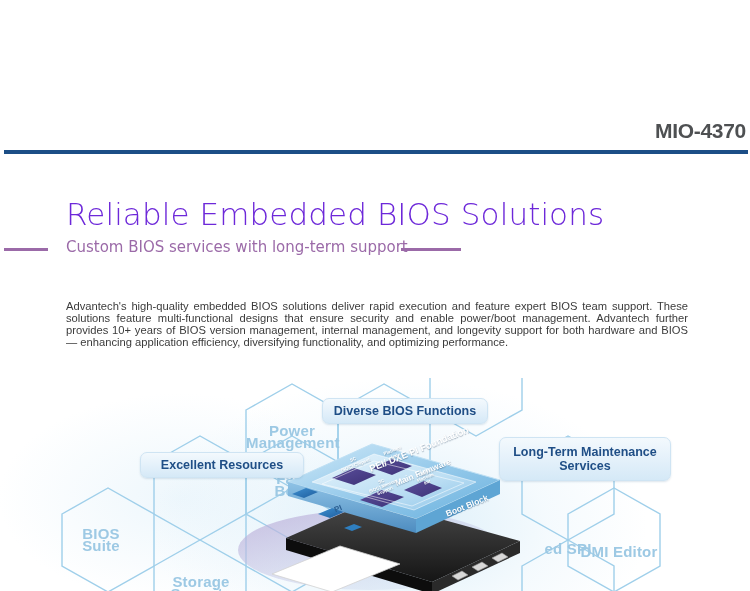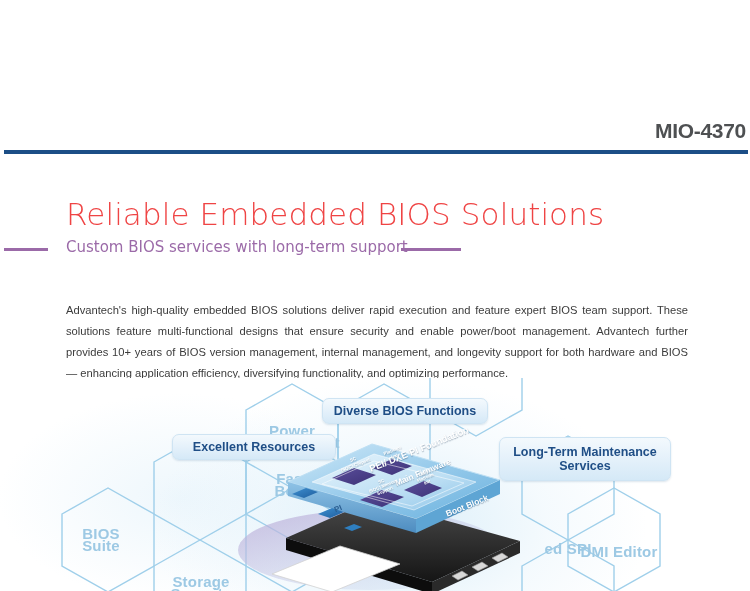--- a/index.html
+++ b/index.html
@@ -53,21 +53,21 @@
     top: 196px;
     width: 750px;
   }
   #page-title {
     position: absolute;
     left: 66px;
     top: 0px;
     font-size: 31px;
     font-weight: 300;
     letter-spacing: 0.1px;
-    color: #ef4444;
+    color: #6d28d9;
     white-space: nowrap;
     font-family: "DejaVu Sans", sans-serif;
   }
   #subtitle-row {
     position: absolute;
     left: 0;
     top: 42px;
     width: 750px;
     height: 22px;
   }
@@ -96,21 +96,21 @@
     font-family: "DejaVu Sans", sans-serif;
   }
 
   
   #body-copy {
     position: absolute;
     left: 66px;
     top: 289px;
     width: 622px;
     font-size: 11.2px;
-    line-height: 21px;
+    line-height: 12px;
     color: #3b3b3b;
     text-align: justify;
     font-family: "Liberation Sans", sans-serif;
   }
 
   
   #diagram {
     position: absolute;
     left: 0;
     top: 378px;
@@ -167,24 +167,23 @@
     font-family: "Liberation Sans", sans-serif;
   }
   #callout-diverse {
     left: 322px;
     top: 398px;
     width: 164px;
     height: 24px;
   }
   #callout-excellent {
     left: 140px;
-    top: 434px;
+    top: 452px;
     width: 162px;
     height: 24px;
-    margin-left: 32px;
   }
   #callout-longterm {
     left: 499px;
     top: 437px;
     width: 170px;
     height: 42px;
   }
   .callout-abs { position: absolute; border-radius: 7px; }
 
   .chip-text {

